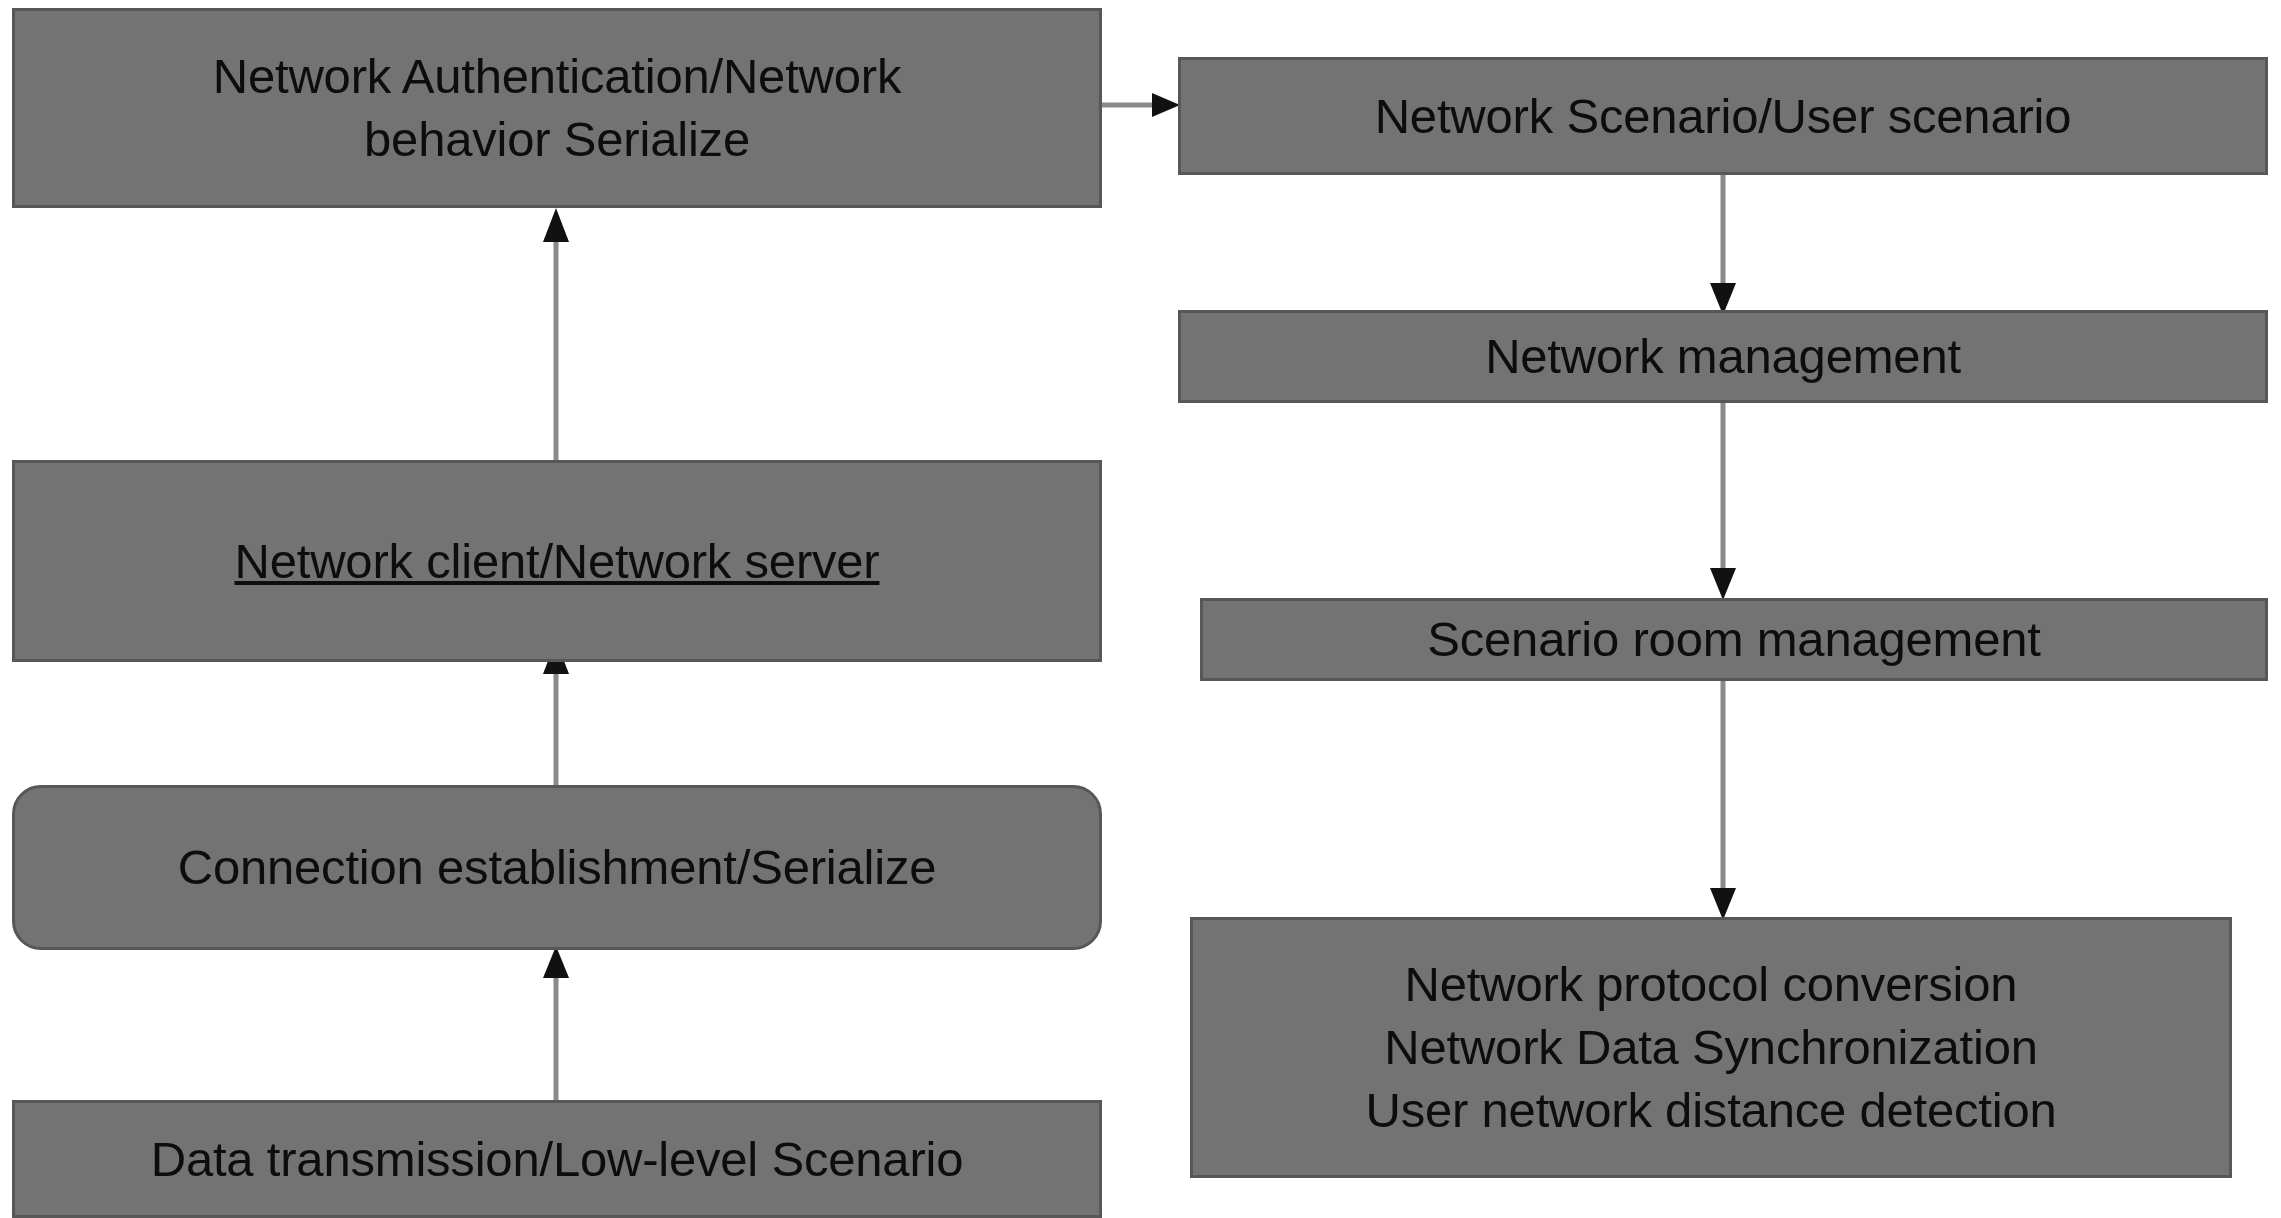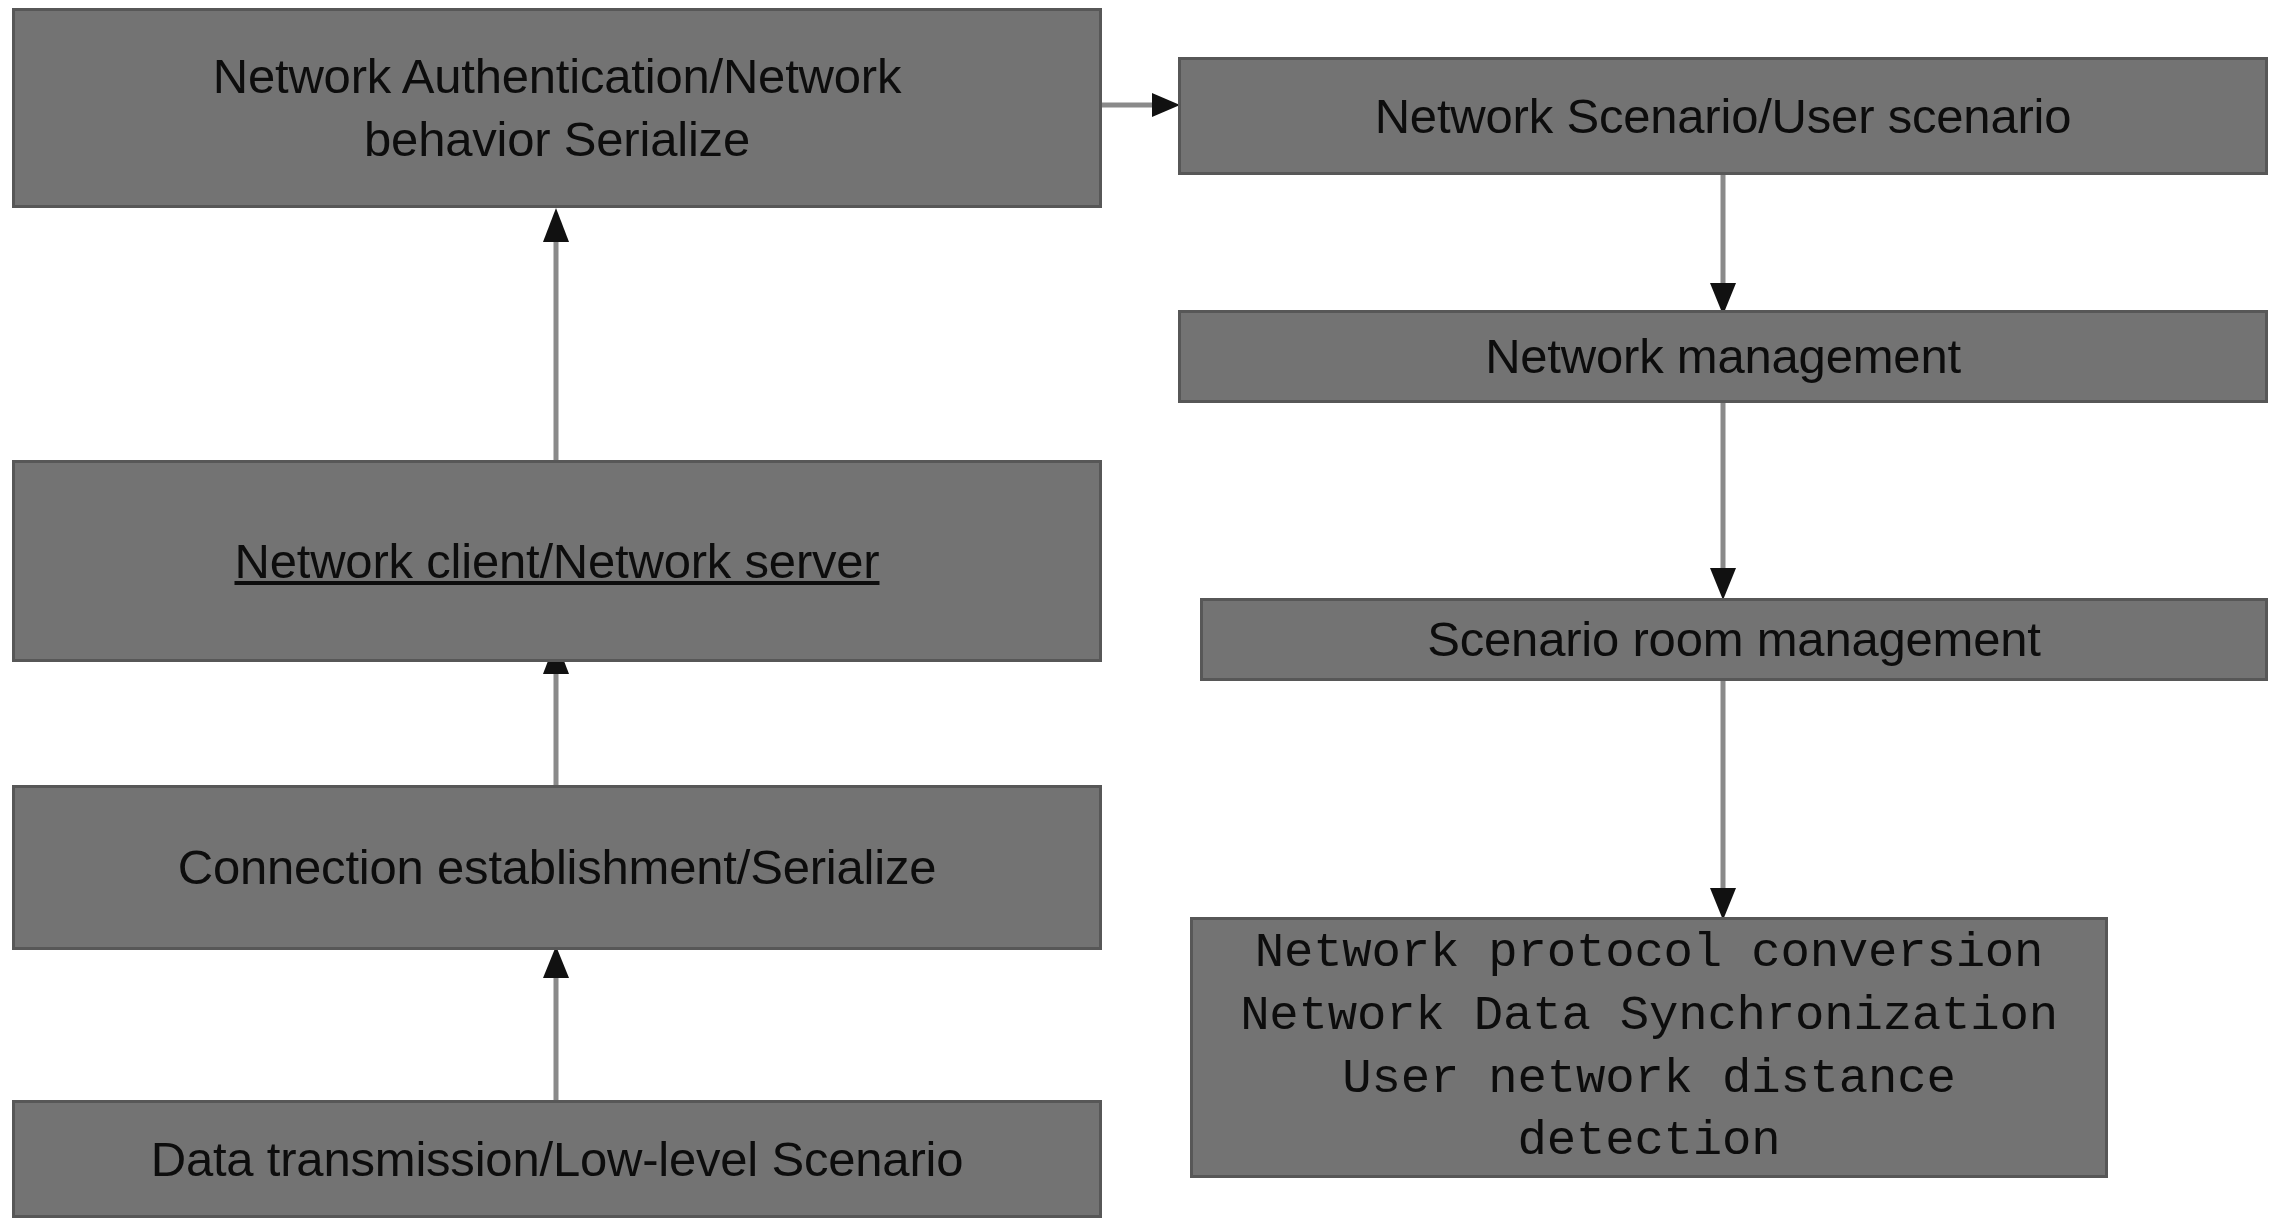--- a/index.html
+++ b/index.html
@@ -99,21 +99,21 @@
       <span class="ln">behavior Serialize</span>
     </span>
   </div>
 
   <div class="node" style="left:12px; top:460px; width:1090px; height:202px;text-decoration:underline;">
     <span class="label">
       <span class="ln">Network client/Network server</span>
     </span>
   </div>
 
-  <div class="node" style="left:12px; top:785px; width:1090px; height:165px;">
+  <div class="node" style="left:12px; top:785px; width:1090px; height:165px;border-radius:29px;">
     <span class="label">
       <span class="ln">Connection establishment/Serialize</span>
     </span>
   </div>
 
   <div class="node" style="left:12px; top:1100px; width:1090px; height:118px;">
     <span class="label">
       <span class="ln">Data transmission/Low-level Scenario</span>
     </span>
   </div>
@@ -129,21 +129,21 @@
       <span class="ln">Network management</span>
     </span>
   </div>
 
   <div class="node" style="left:1200px; top:598px; width:1068px; height:83px;">
     <span class="label">
       <span class="ln">Scenario room management</span>
     </span>
   </div>
 
-  <div class="node" style="left:1190px; top:917px; width:918px; height:261px;font-family:Liberation Mono, monospace;">
+  <div class="node" style="left:1190px; top:917px; width:1042px; height:261px;">
     <span class="label">
       <span class="ln">Network protocol conversion</span>
       <span class="ln">Network Data Synchronization</span>
       <span class="ln">User network distance detection</span>
     </span>
   </div>
 
 </div>
 
 </body></html>

